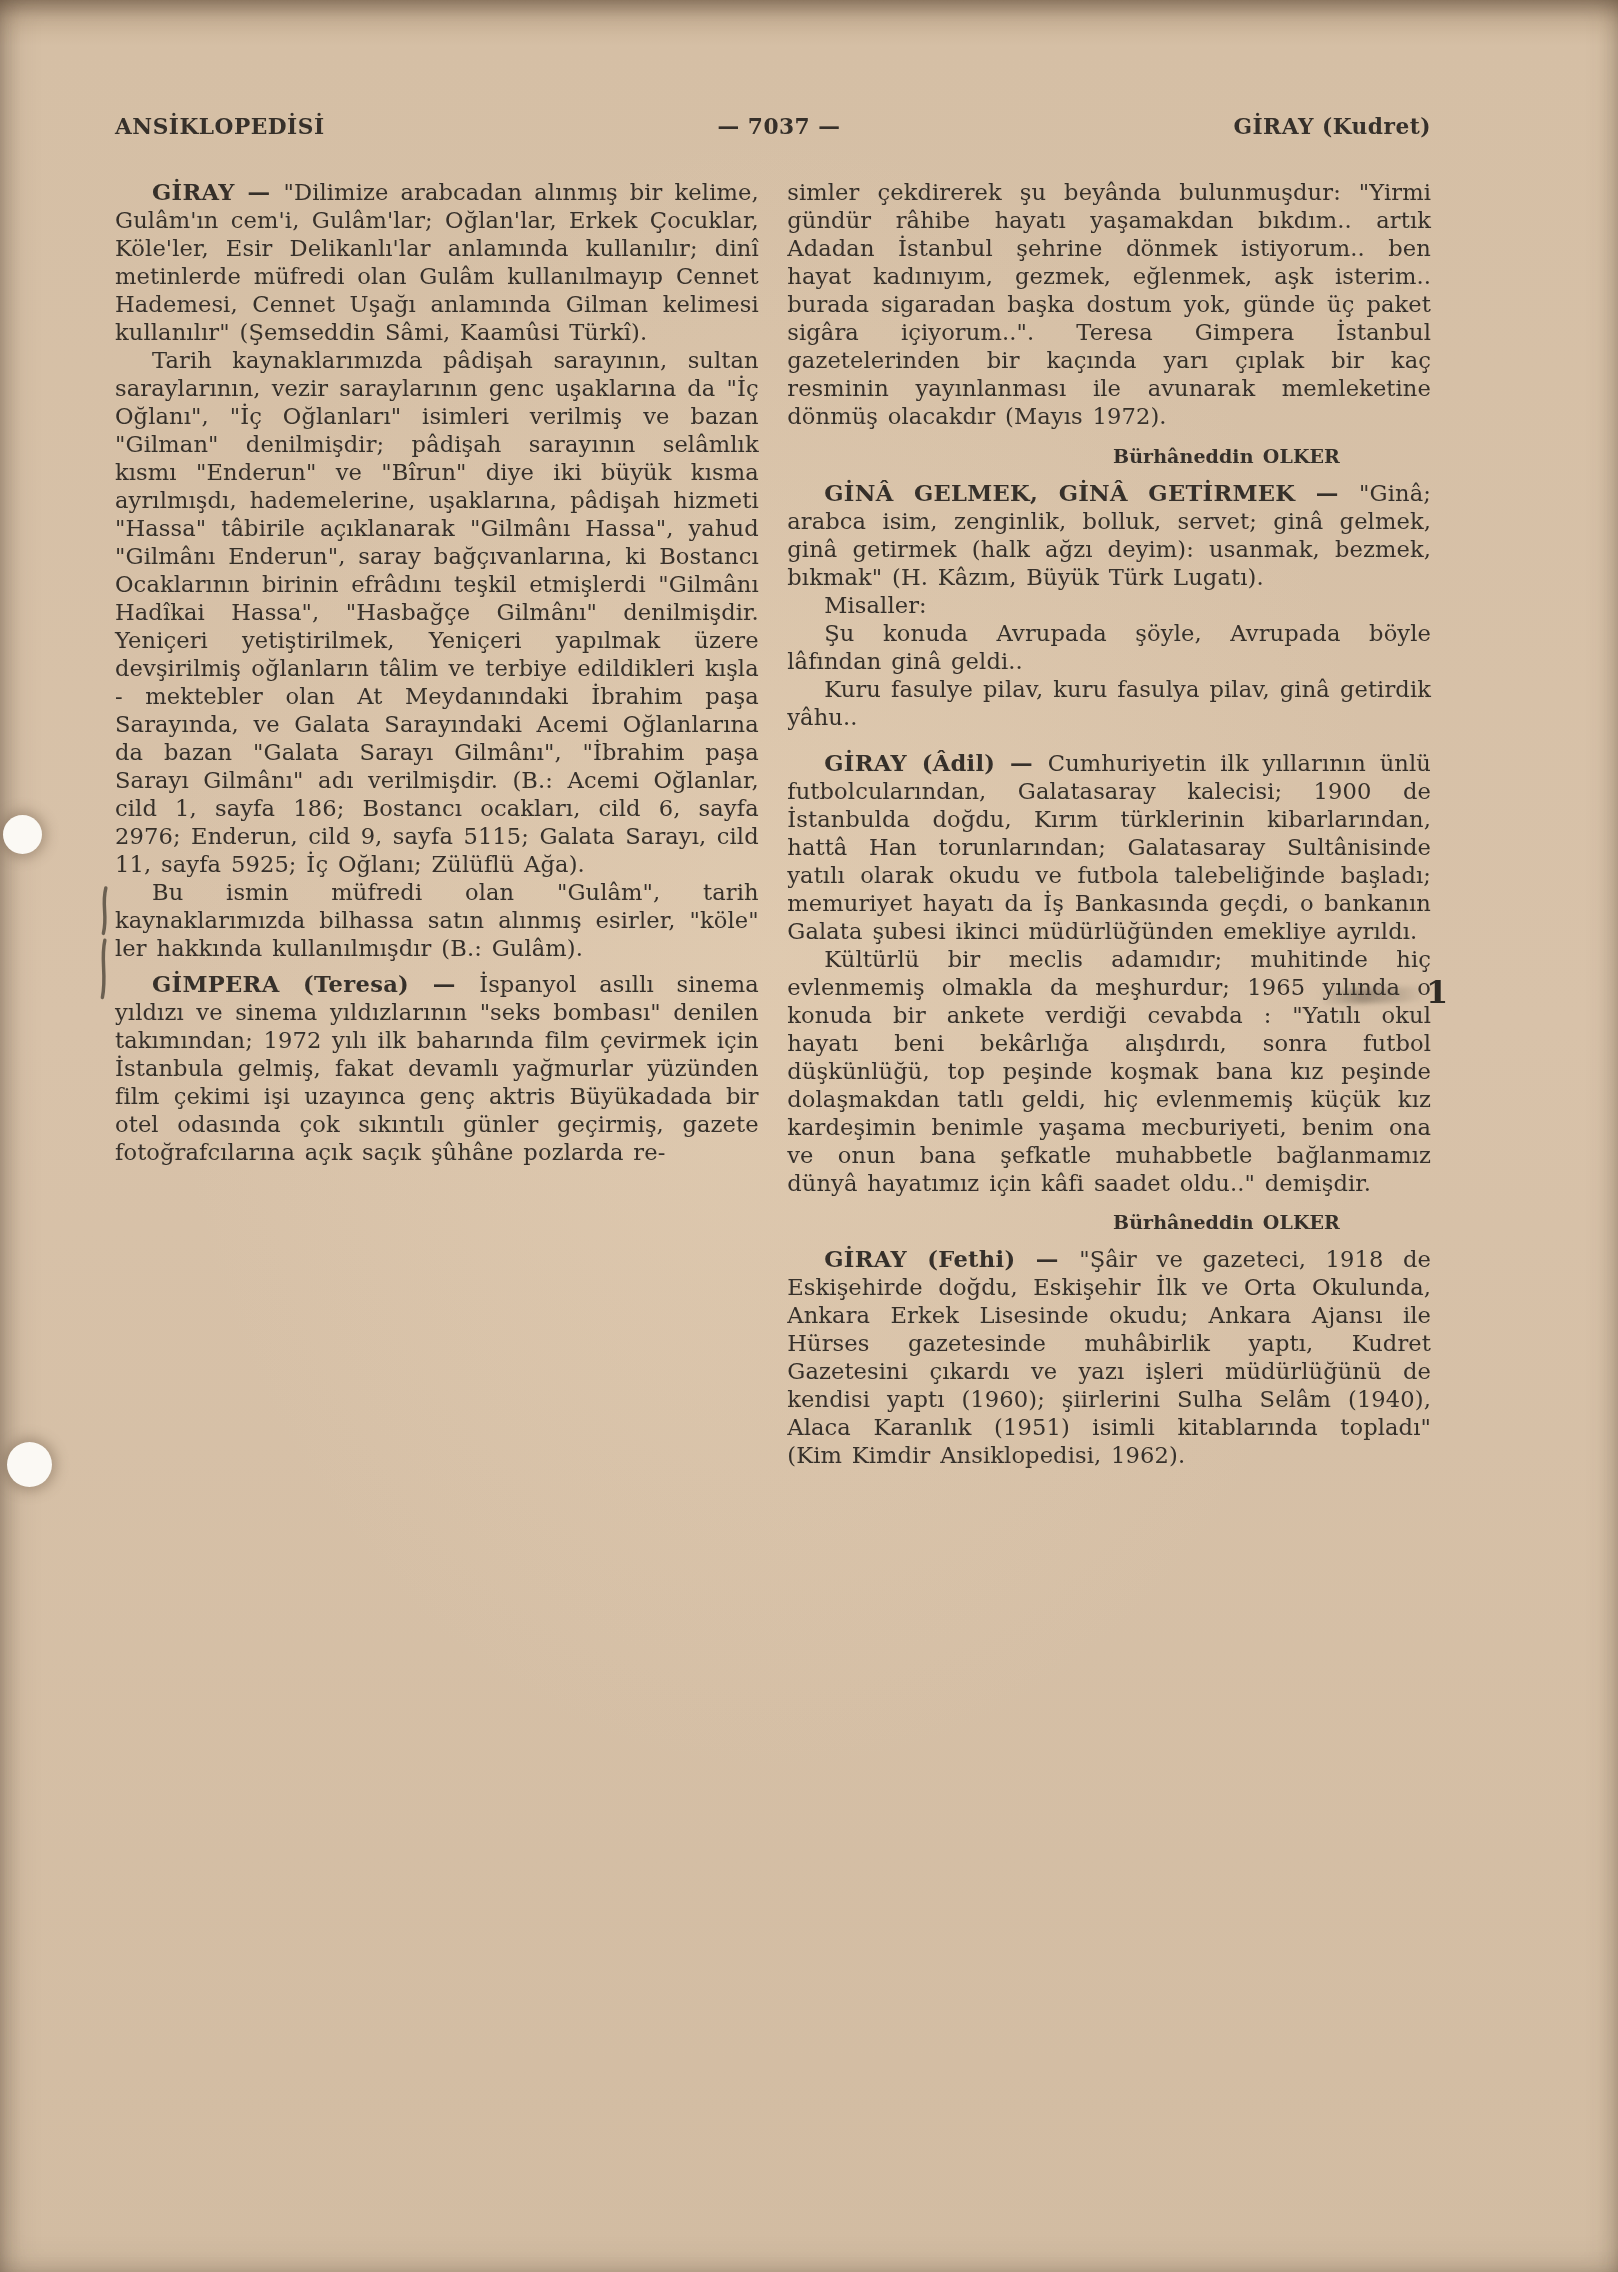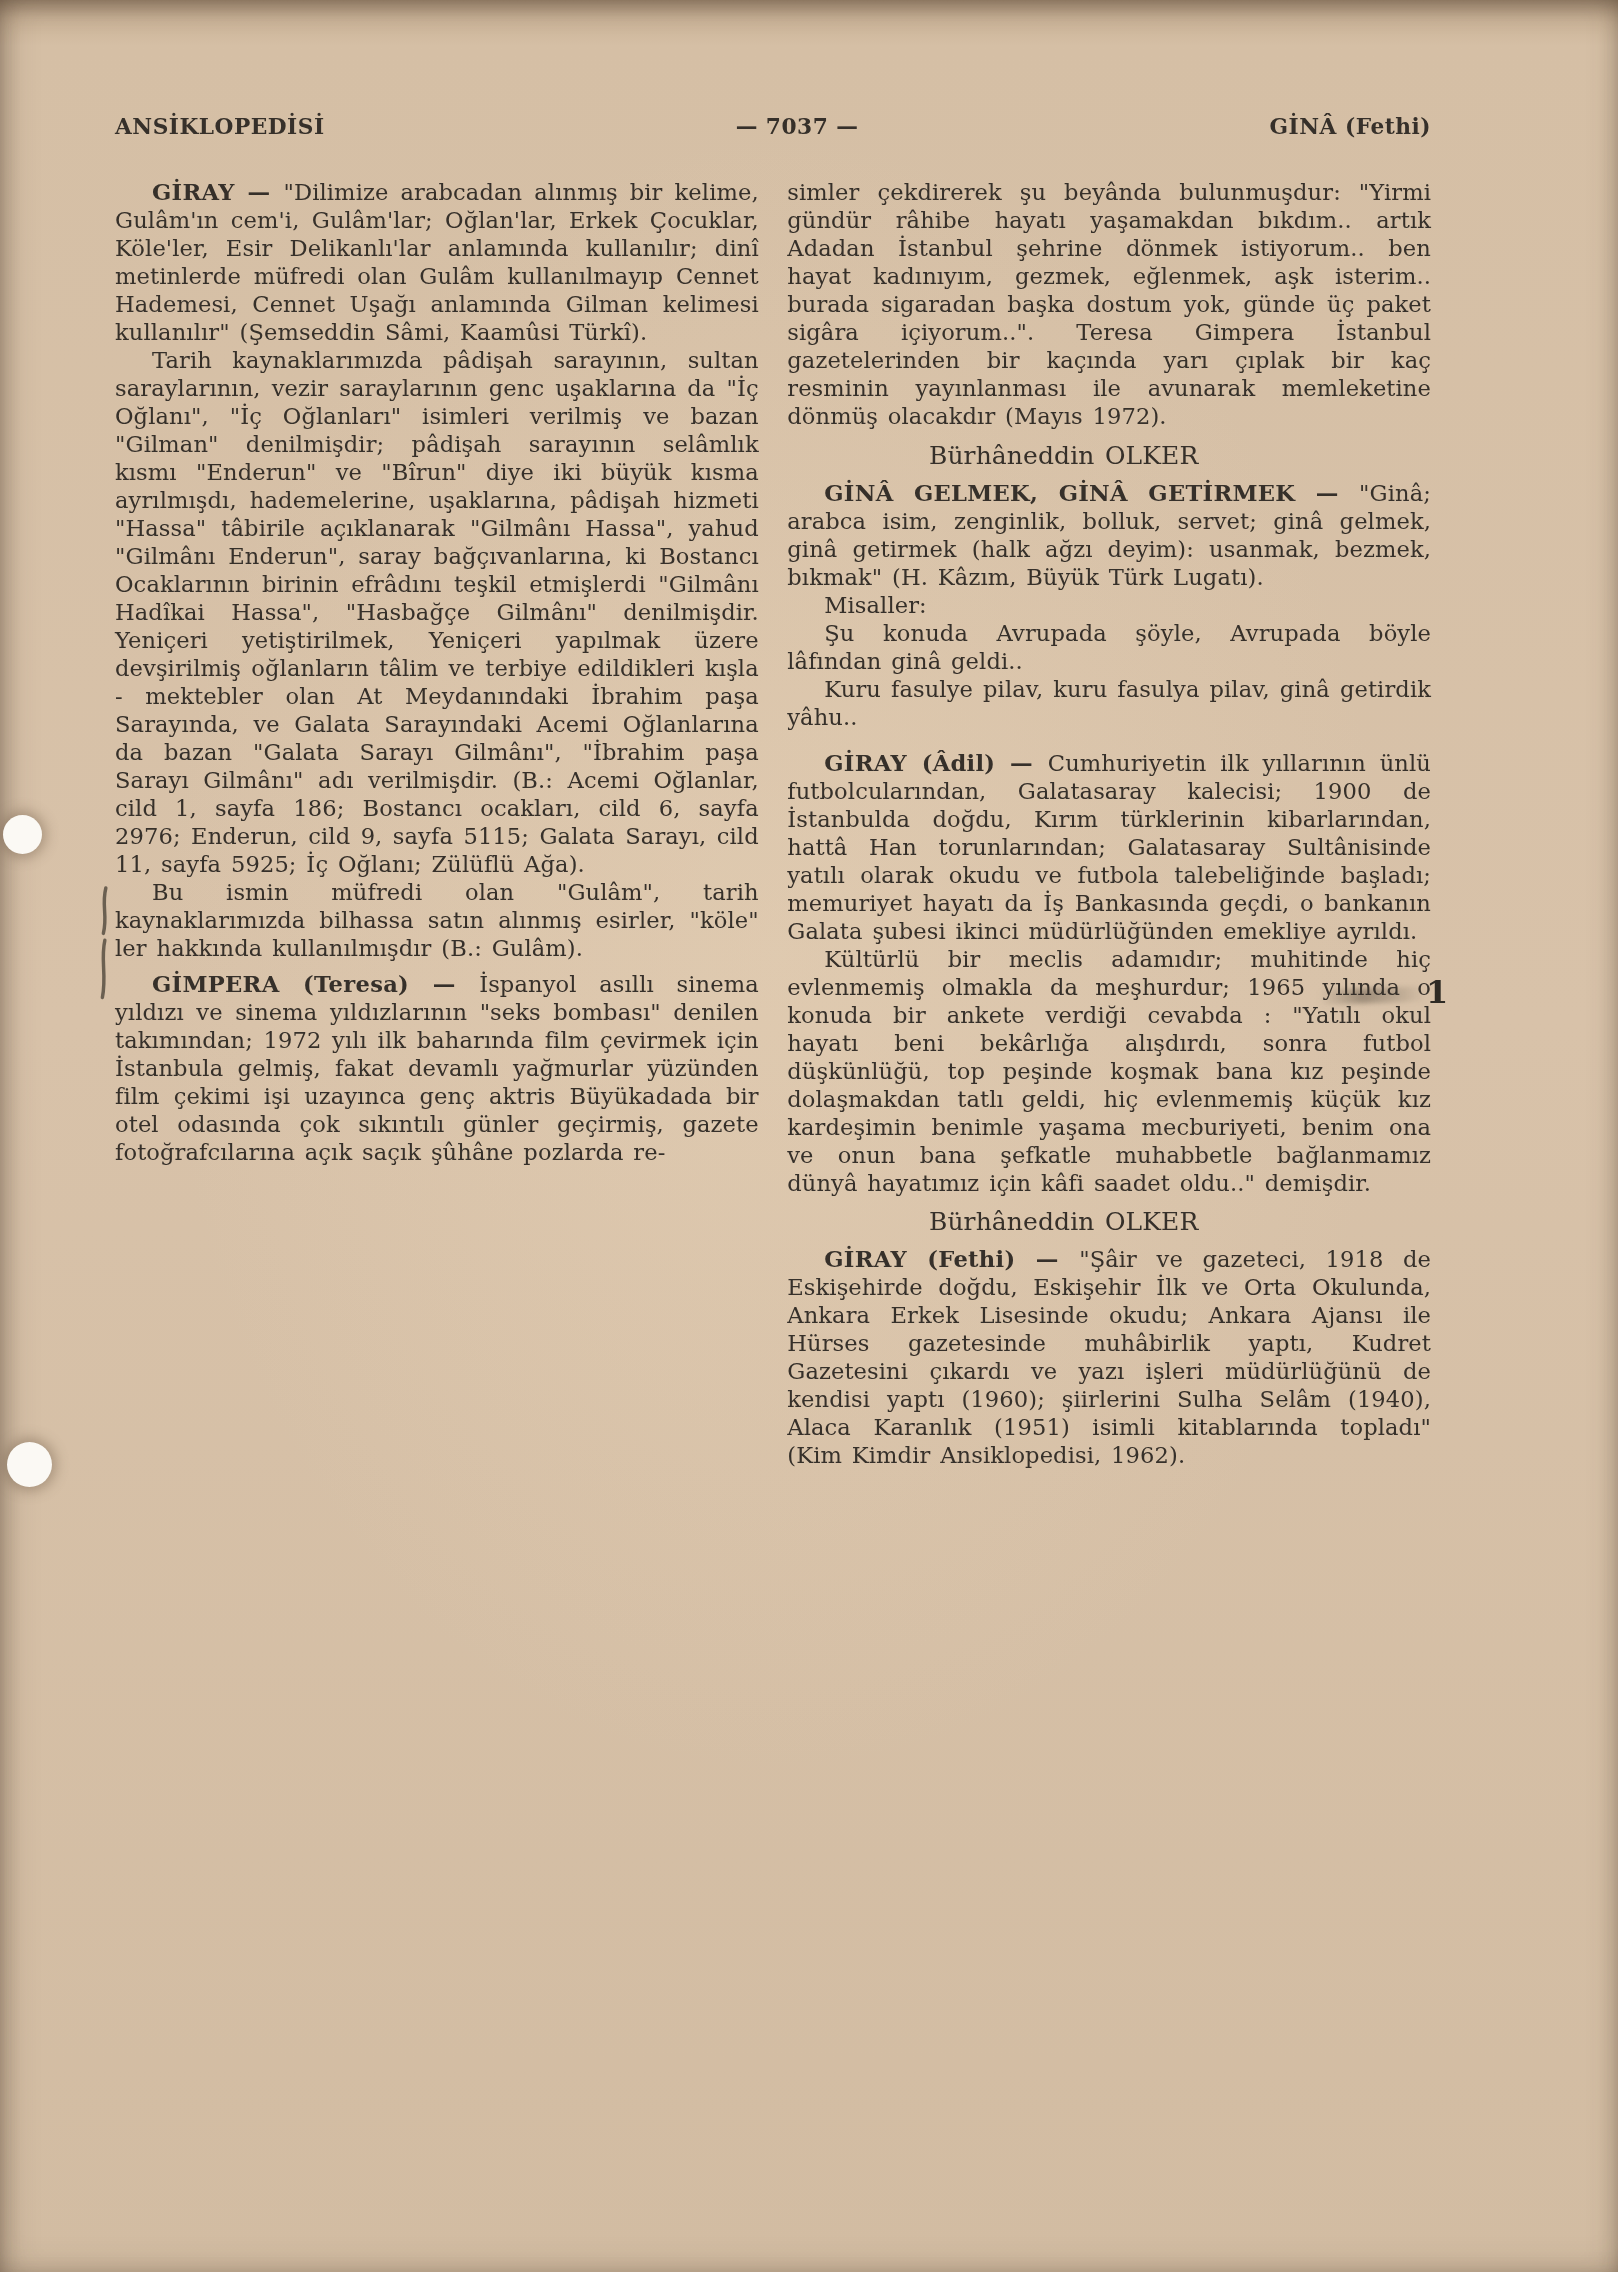--- a/index.html
+++ b/index.html
@@ -47,24 +47,24 @@
   }
   .col-left  { width: 644px; }
   .col-right { width: 644px; }
   .para { margin: 0; text-indent: 37px; }
   .noindent { text-indent: 0; }
   .mt1 { margin-top: 8px; }
   .mt2 { margin-top: 18px; }
   .lead { font-weight: bold; letter-spacing: 0.3px; }
   .byline {
     margin: 11.8px 91px 8.9px 0;
-    text-align: center;
+    text-align: right;
     text-indent: 0;
-    font-weight: normal;
-    font-size: 25px;
+    font-weight: bold;
+    font-size: 19px;
   }
   .hole {
     position: absolute;
     border-radius: 50%;
     background: #fbf9f4;
     box-shadow: 0 0 12.8px 3.9px rgba(110,90,70,0.45);
   }
   .hole-1 { left: 2.5px;  top: 815px; width: 39px; height: 39px; }
   .hole-2 { left: 6.9px; top: 1442px; width: 45px; height: 45px; }
   .pencil { position: absolute; left: 94px; top: 885px; }
@@ -95,21 +95,21 @@
   <svg class="pencil" width="21.7" height="116" viewBox="0 0 44 235">
     <path d="M24 6 C15 42, 28 62, 19 98 M22 112 C13 152, 26 182, 17 228" stroke="#3d362c" stroke-width="7" fill="none" opacity="0.7" stroke-linecap="round"></path>
   </svg>
 
   <div class="smudge"></div>
   <span class="hand-number">1</span>
 
   <header class="header">
     <span>ANSİKLOPEDİSİ</span>
     <span>— 7037 —</span>
-    <span>GİNÂ (Fethi)</span>
+    <span>GİRAY (Kudret)</span>
   </header>
 
   <main class="columns">
 
     <section class="col col-left">
       <p class="para"><b class="lead">GİRAY — </b><span>"Dilimize arabcadan alınmış bir kelime, Gulâm'ın cem'i, Gulâm'lar; Oğlan'lar, Erkek Çocuklar, Köle'ler, Esir Delikanlı'lar anlamında kullanılır; dinî metinlerde müfredi olan Gulâm kullanılmayıp Cennet Hademesi, Cennet Uşağı anlamında Gilman kelimesi kullanılır" (Şemseddin Sâmi, Kaamûsi Türkî).</span></p>
       <p class="para"><span>Tarih kaynaklarımızda pâdişah sarayının, sultan saraylarının, vezir saraylarının genc uşaklarına da "İç Oğlanı", "İç Oğlanları" isimleri verilmiş ve bazan "Gilman" denilmişdir; pâdişah sarayının selâmlık kısmı "Enderun" ve "Bîrun" diye iki büyük kısma ayrılmışdı, hademelerine, uşaklarına, pâdişah hizmeti "Hassa" tâbirile açıklanarak "Gilmânı Hassa", yahud "Gilmânı Enderun", saray bağçıvanlarına, ki Bostancı Ocaklarının birinin efrâdını teşkil etmişlerdi "Gilmânı Hadîkai Hassa", "Hasbağçe Gilmânı" denilmişdir. Yeniçeri yetiştirilmek, Yeniçeri yapılmak üzere devşirilmiş oğlanların tâlim ve terbiye edildikleri kışla - mektebler olan At Meydanındaki İbrahim paşa Sarayında, ve Galata Sarayındaki Acemi Oğlanlarına da bazan "Galata Sarayı Gilmânı", "İbrahim paşa Sarayı Gilmânı" adı verilmişdir. (B.: Acemi Oğlanlar, cild 1, sayfa 186; Bostancı ocakları, cild 6, sayfa 2976; Enderun, cild 9, sayfa 5115; Galata Sarayı, cild 11, sayfa 5925; İç Oğlanı; Zülüflü Ağa).</span></p>
       <p class="para"><span>Bu ismin müfredi olan "Gulâm", tarih kaynaklarımızda bilhassa satın alınmış esirler, "köle" ler hakkında kullanılmışdır (B.: Gulâm).</span></p>
       <p class="para mt1"><b class="lead">GİMPERA (Teresa) — </b><span>İspanyol asıllı sinema yıldızı ve sinema yıldızlarının "seks bombası" denilen takımından; 1972 yılı ilk baharında film çevirmek için İstanbula gelmiş, fakat devamlı yağmurlar yüzünden film çekimi işi uzayınca genç aktris Büyükadada bir otel odasında çok sıkıntılı günler geçirmiş, gazete fotoğrafcılarına açık saçık şûhâne pozlarda re-</span></p>
     </section>

